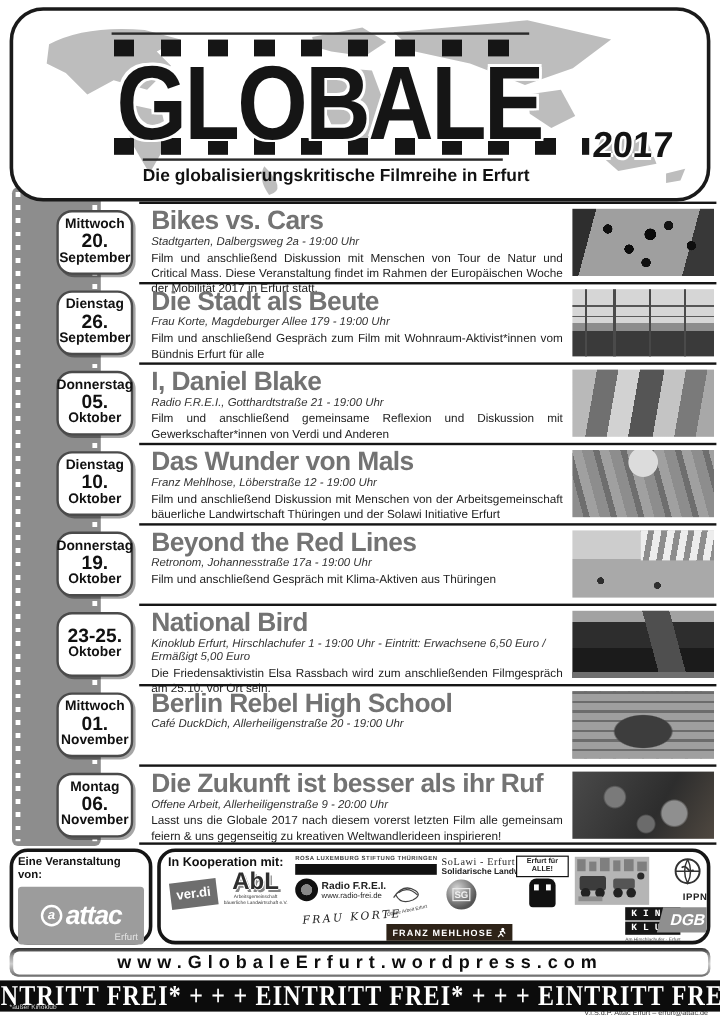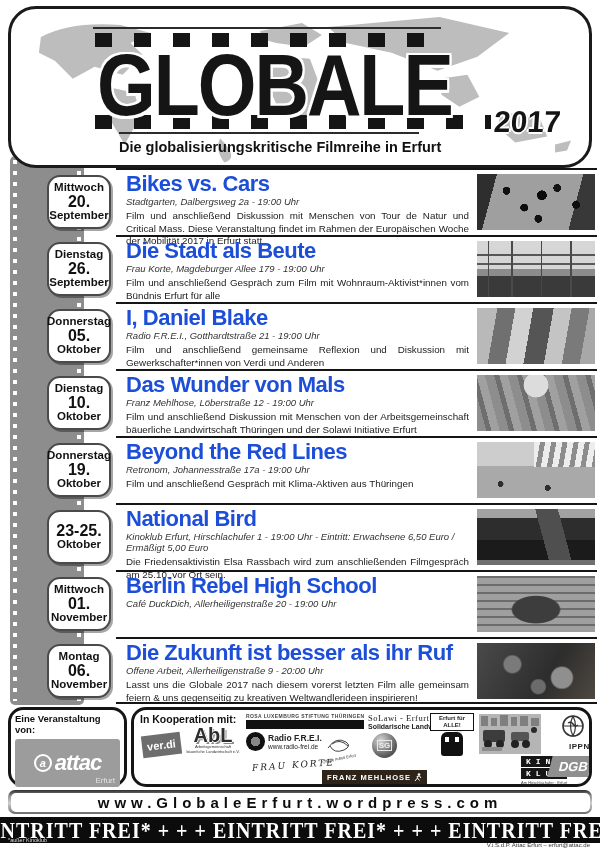--- a/index.html
+++ b/index.html
@@ -35,21 +35,21 @@
   .event { display:flex; height:67px; }
   .date-cell { width:74px; flex:none; display:flex; align-items:center; justify-content:center; }
   .date-box { width:64px; min-height:54px; background:#fff; border:2px solid #4a4a4a; border-radius:13px;
     box-shadow:2px 2px 0 rgba(0,0,0,.35); display:flex; flex-direction:column; align-items:center;
     justify-content:center; text-align:center; padding:2px 1px; }
   .date-day { font-weight:bold; font-size:11.5px; line-height:13px; }
   .date-num { font-weight:bold; font-size:16px; line-height:15px; }
   .date-month { font-weight:bold; font-size:11.5px; line-height:13px; }
   .content { flex:1; border-top:2px solid #151515; position:relative; padding:2px 128px 0 10px; }
   .event:last-child .content { border-bottom:2px solid #151515; }
-  .event-title { font-weight:bold; font-size:22px; line-height:24px; letter-spacing:-0.5px; color:#1d4ed8; }
+  .event-title { font-weight:bold; font-size:22px; line-height:24px; letter-spacing:-0.5px; color:#737373; }
   .event-venue { font-style:italic; font-size:9.5px; line-height:11px; color:#333; margin:0 0 3px; }
   .event-desc { font-size:9.8px; line-height:12.6px; text-align:justify; color:#222; }
   .photo { position:absolute; top:4px; right:2px; width:118px; height:56px; background-color:#777; }
   .photo-0 { background:
     radial-gradient(circle 4px at 25% 30%,#101010 95%,transparent),
     radial-gradient(circle 4px at 40% 60%,#0c0c0c 95%,transparent),
     radial-gradient(circle 5px at 55% 38%,#0a0a0a 95%,transparent),
     radial-gradient(circle 4px at 52% 80%,#101010 95%,transparent),
     radial-gradient(circle 4px at 68% 25%,#141414 95%,transparent),
     radial-gradient(circle 4px at 84% 55%,#0e0e0e 95%,transparent),

